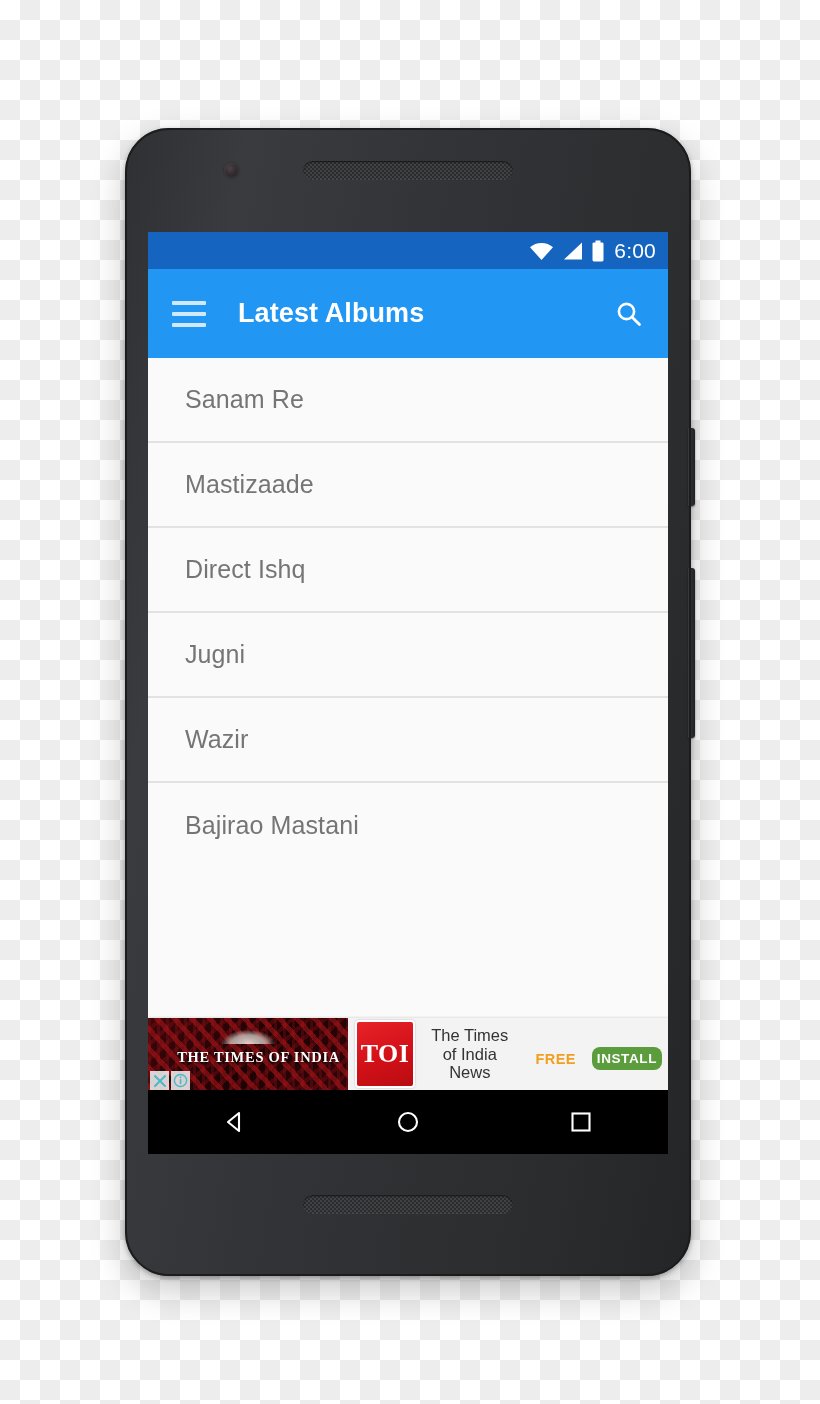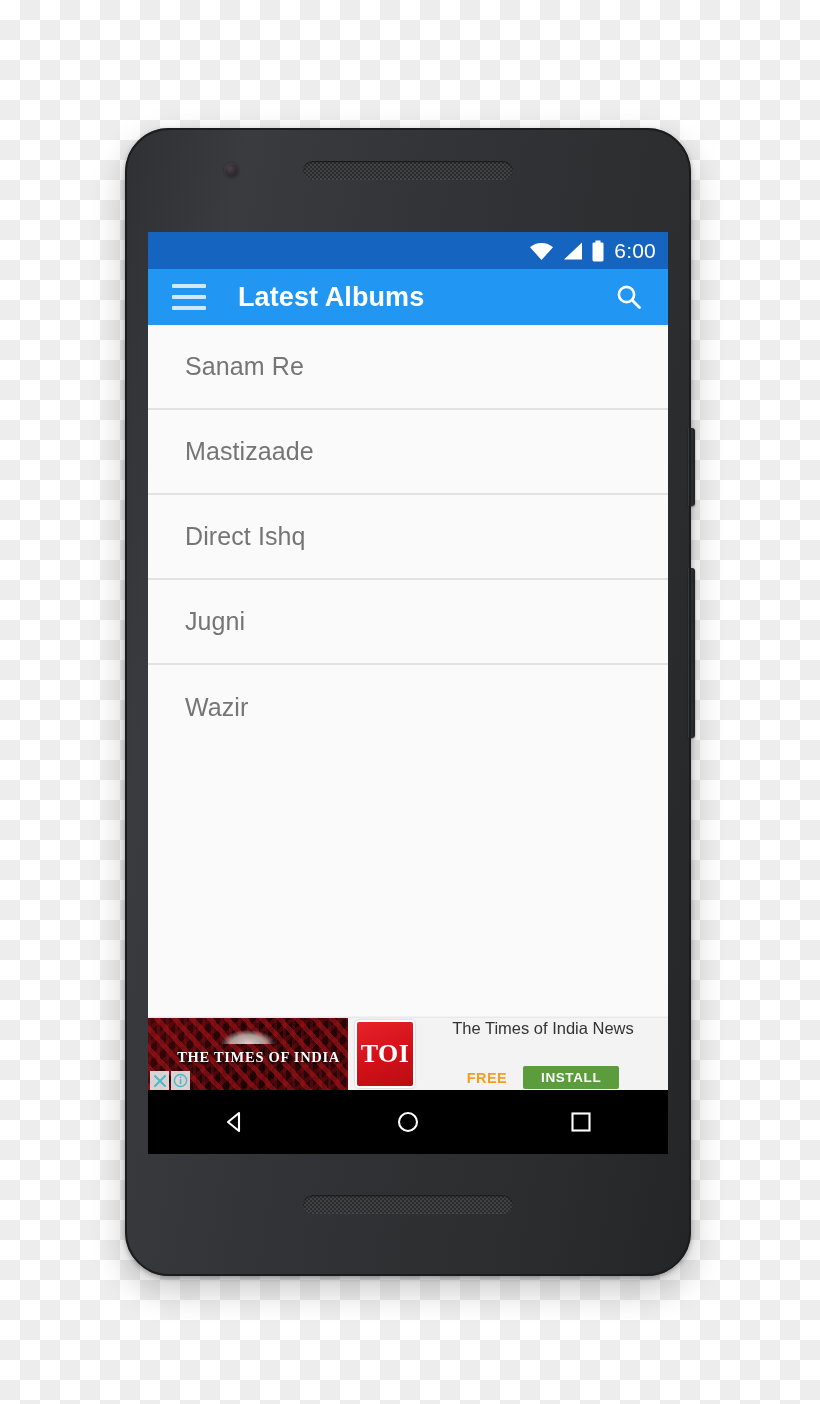--- a/index.html
+++ b/index.html
@@ -127,21 +127,21 @@
     color: #ffffff;
     font-size: 21px;
     font-weight: 400;
     letter-spacing: 0.2px;
     margin-left: 2px;
     font-family: "Liberation Sans", sans-serif;
   }
 
   
   #app-bar {
-    height: 56px;
+    height: 89px;
     background: #2196f3;
     display: flex;
     align-items: center;
     padding: 0 22px 0 24px;
     box-sizing: border-box;
   }
   #hamburger-btn {
     width: 34px;
     height: 26px;
     display: flex;
@@ -286,21 +286,20 @@
     color: #ffffff;
     font-family: "Liberation Serif", serif;
     font-weight: bold;
     font-size: 26px;
     letter-spacing: 0.5px;
     box-shadow: 0 0 2px rgba(0,0,0,0.25);
   }
   #ad-info {
     flex: 1 1 auto;
     display: flex;
-    flex-direction: column;
     align-items: center;
     justify-content: center;
     padding: 2px 6px 2px 2px;
     box-sizing: border-box;
     background: #f3f3f3;
     gap: 20px;
   }
   #ad-headline {
     font-size: 16.5px;
     color: #333333;
@@ -319,22 +318,22 @@
     font-size: 14.5px;
     font-weight: bold;
     letter-spacing: 0.4px;
   }
   #ad-install-btn {
     background: #5b9c3d;
     color: #ffffff;
     font-size: 13.5px;
     font-weight: bold;
     letter-spacing: 0.6px;
-    padding: 4px 18px;
-    border-radius: 2px;
+    padding: 4px 5px;
+    border-radius: 8px;
     cursor: pointer;
   }
 
   
   #nav-bar {
     position: absolute;
     left: 0;
     top: 858px;
     width: 520px;
     height: 64px;
@@ -404,20 +403,23 @@
         <span class="list-item-label">Mastizaade</span>
       </div>
       <div class="list-item">
         <span class="list-item-label">Direct Ishq</span>
       </div>
       <div class="list-item">
         <span class="list-item-label">Jugni</span>
       </div>
       <div class="list-item">
         <span class="list-item-label">Wazir</span>
+      </div>
+      <div class="list-item">
+        <span class="list-item-label">Bajirao Mastani</span>
       </div>
     </div>
 
     <div id="ad-banner">
       <div id="ad-art">
         <div id="ad-art-crest"></div>
         <div id="ad-art-title">THE TIMES OF INDIA</div>
         <div id="ad-controls">
           <div class="ad-ctrl">
             <svg width="14" height="14" viewBox="0 0 14 14">

